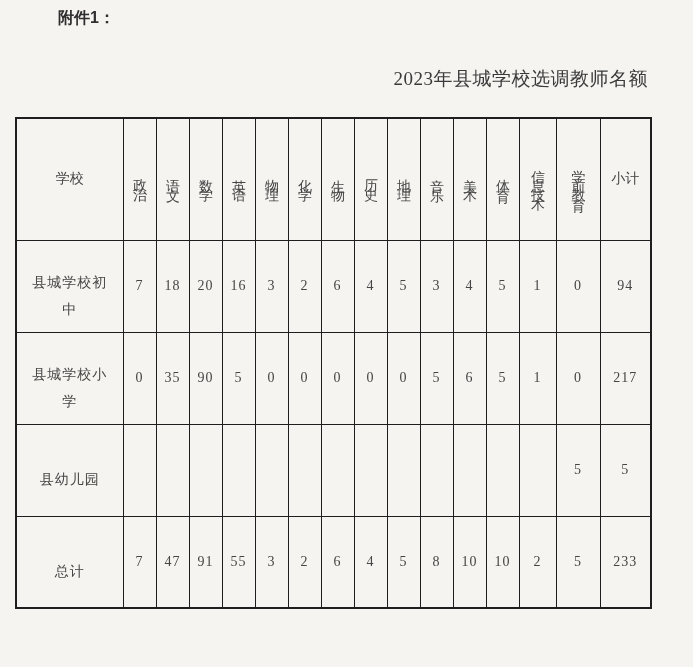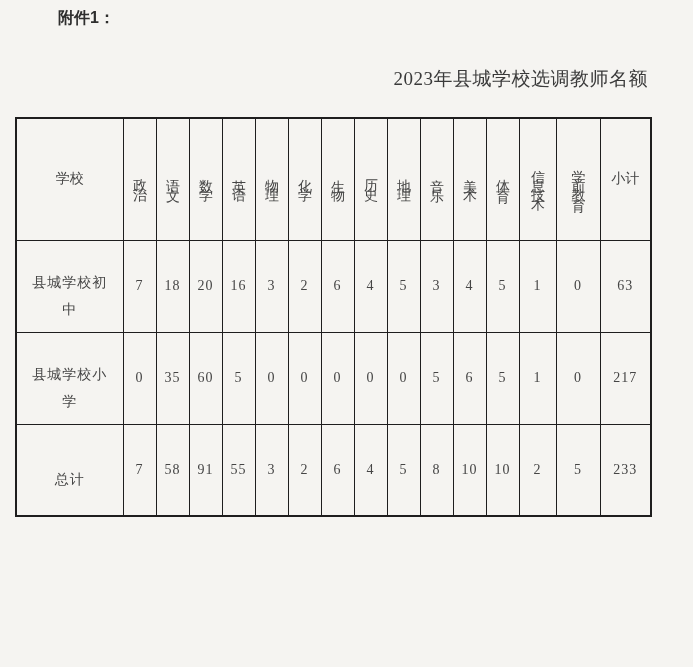--- a/index.html
+++ b/index.html
@@ -128,44 +128,62 @@
         <td class="num-cell">3</td>
         <td class="num-cell">2</td>
         <td class="num-cell">6</td>
         <td class="num-cell">4</td>
         <td class="num-cell">5</td>
         <td class="num-cell">3</td>
         <td class="num-cell">4</td>
         <td class="num-cell">5</td>
         <td class="num-cell">1</td>
         <td class="num-cell">0</td>
-        <td class="num-cell">63</td>
+        <td class="num-cell">94</td>
       </tr>
       <tr class="data-row">
         <td class="school-cell"><span class="school-span">县城学校小学</span></td>
         <td class="num-cell">0</td>
         <td class="num-cell">35</td>
-        <td class="num-cell">60</td>
+        <td class="num-cell">90</td>
         <td class="num-cell">5</td>
         <td class="num-cell">0</td>
         <td class="num-cell">0</td>
         <td class="num-cell">0</td>
         <td class="num-cell">0</td>
         <td class="num-cell">0</td>
         <td class="num-cell">5</td>
         <td class="num-cell">6</td>
         <td class="num-cell">5</td>
         <td class="num-cell">1</td>
         <td class="num-cell">0</td>
         <td class="num-cell">217</td>
       </tr>
       <tr class="data-row">
+        <td class="school-cell"><span class="school-span">县幼儿园</span></td>
+        <td class="num-cell"></td>
+        <td class="num-cell"></td>
+        <td class="num-cell"></td>
+        <td class="num-cell"></td>
+        <td class="num-cell"></td>
+        <td class="num-cell"></td>
+        <td class="num-cell"></td>
+        <td class="num-cell"></td>
+        <td class="num-cell"></td>
+        <td class="num-cell"></td>
+        <td class="num-cell"></td>
+        <td class="num-cell"></td>
+        <td class="num-cell"></td>
+        <td class="num-cell">5</td>
+        <td class="num-cell">5</td>
+      </tr>
+      <tr class="data-row">
         <td class="school-cell"><span class="school-span">总计</span></td>
         <td class="num-cell">7</td>
-        <td class="num-cell">58</td>
+        <td class="num-cell">47</td>
         <td class="num-cell">91</td>
         <td class="num-cell">55</td>
         <td class="num-cell">3</td>
         <td class="num-cell">2</td>
         <td class="num-cell">6</td>
         <td class="num-cell">4</td>
         <td class="num-cell">5</td>
         <td class="num-cell">8</td>
         <td class="num-cell">10</td>
         <td class="num-cell">10</td>

